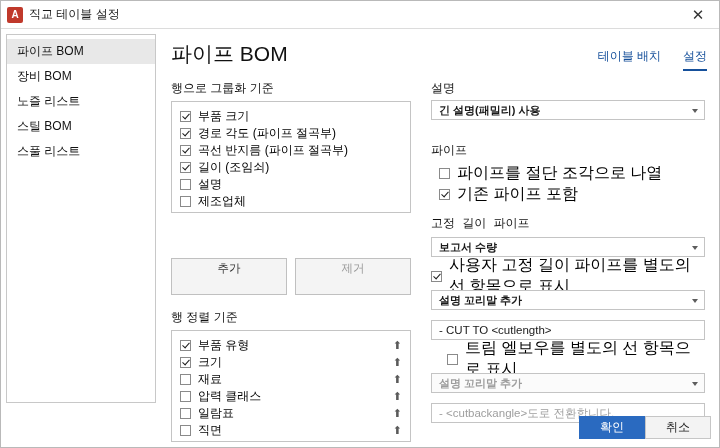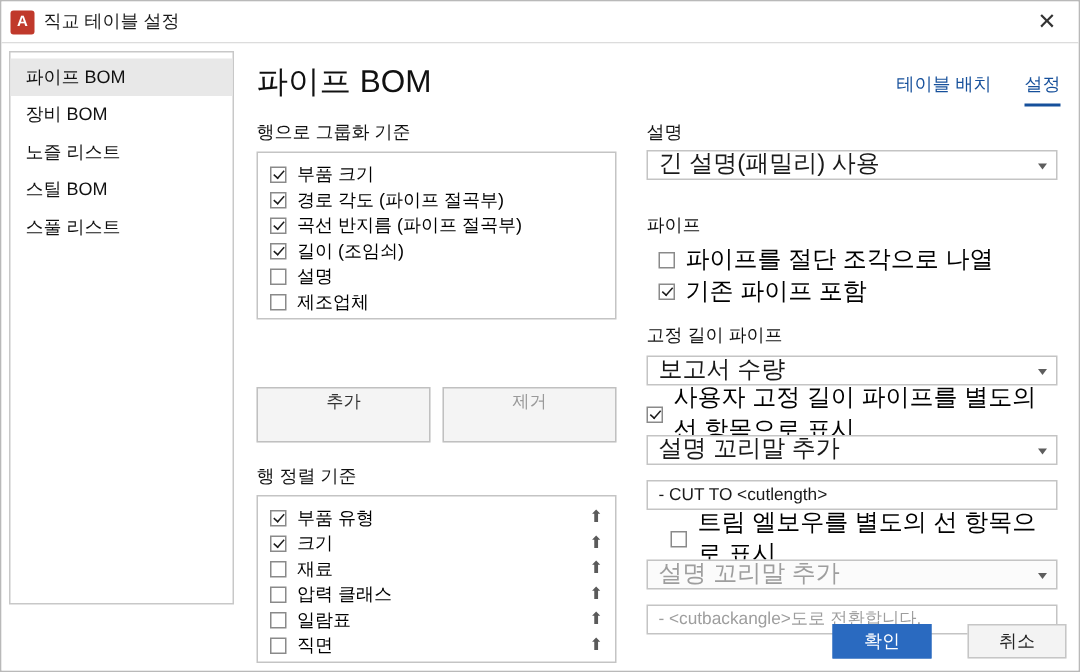--- a/index.html
+++ b/index.html
@@ -202,32 +202,34 @@
   
   .field-label {
     font-size: 12px;
     color: #111;
     margin-bottom: 3px;
   }
   .group-label {
     font-size: 12px;
     color: #111;
     margin-bottom: 5px;
+    font-family: Liberation Mono, monospace;
   }
   .select {
     position: relative;
     height: 20px;
     border: 1px solid #c4c4c4;
     background: #ffffff;
     box-sizing: border-box;
-    font-size: 16px;
+    font-size: 11px;
     line-height: 18px;
     padding-left: 7px;
     color: #1a1a1a;
     margin-bottom: 10px;
+    font-weight: bold;
   }
   .select.disabled {
     color: #9e9e9e;
     background: #fbfbfb;
   }
   .select .caret {
     position: absolute;
     right: 6px;
     top: 8px;
     width: 0; height: 0;
@@ -256,21 +258,21 @@
     font-size: 16px;
     margin-bottom: 3px;
     padding-left: 8px;
   }
   
   .footer {
     position: absolute;
     right: 8px;
     bottom: 8px;
     display: flex;
-    gap: 24px;
+    gap: 0;
   }
   .footer .fbtn {
     width: 66px;
     height: 23px;
     line-height: 21px;
     text-align: center;
     font-size: 12px;
     border: 1px solid #c6c6c6;
     background: #f3f3f3;
     box-sizing: border-box;

